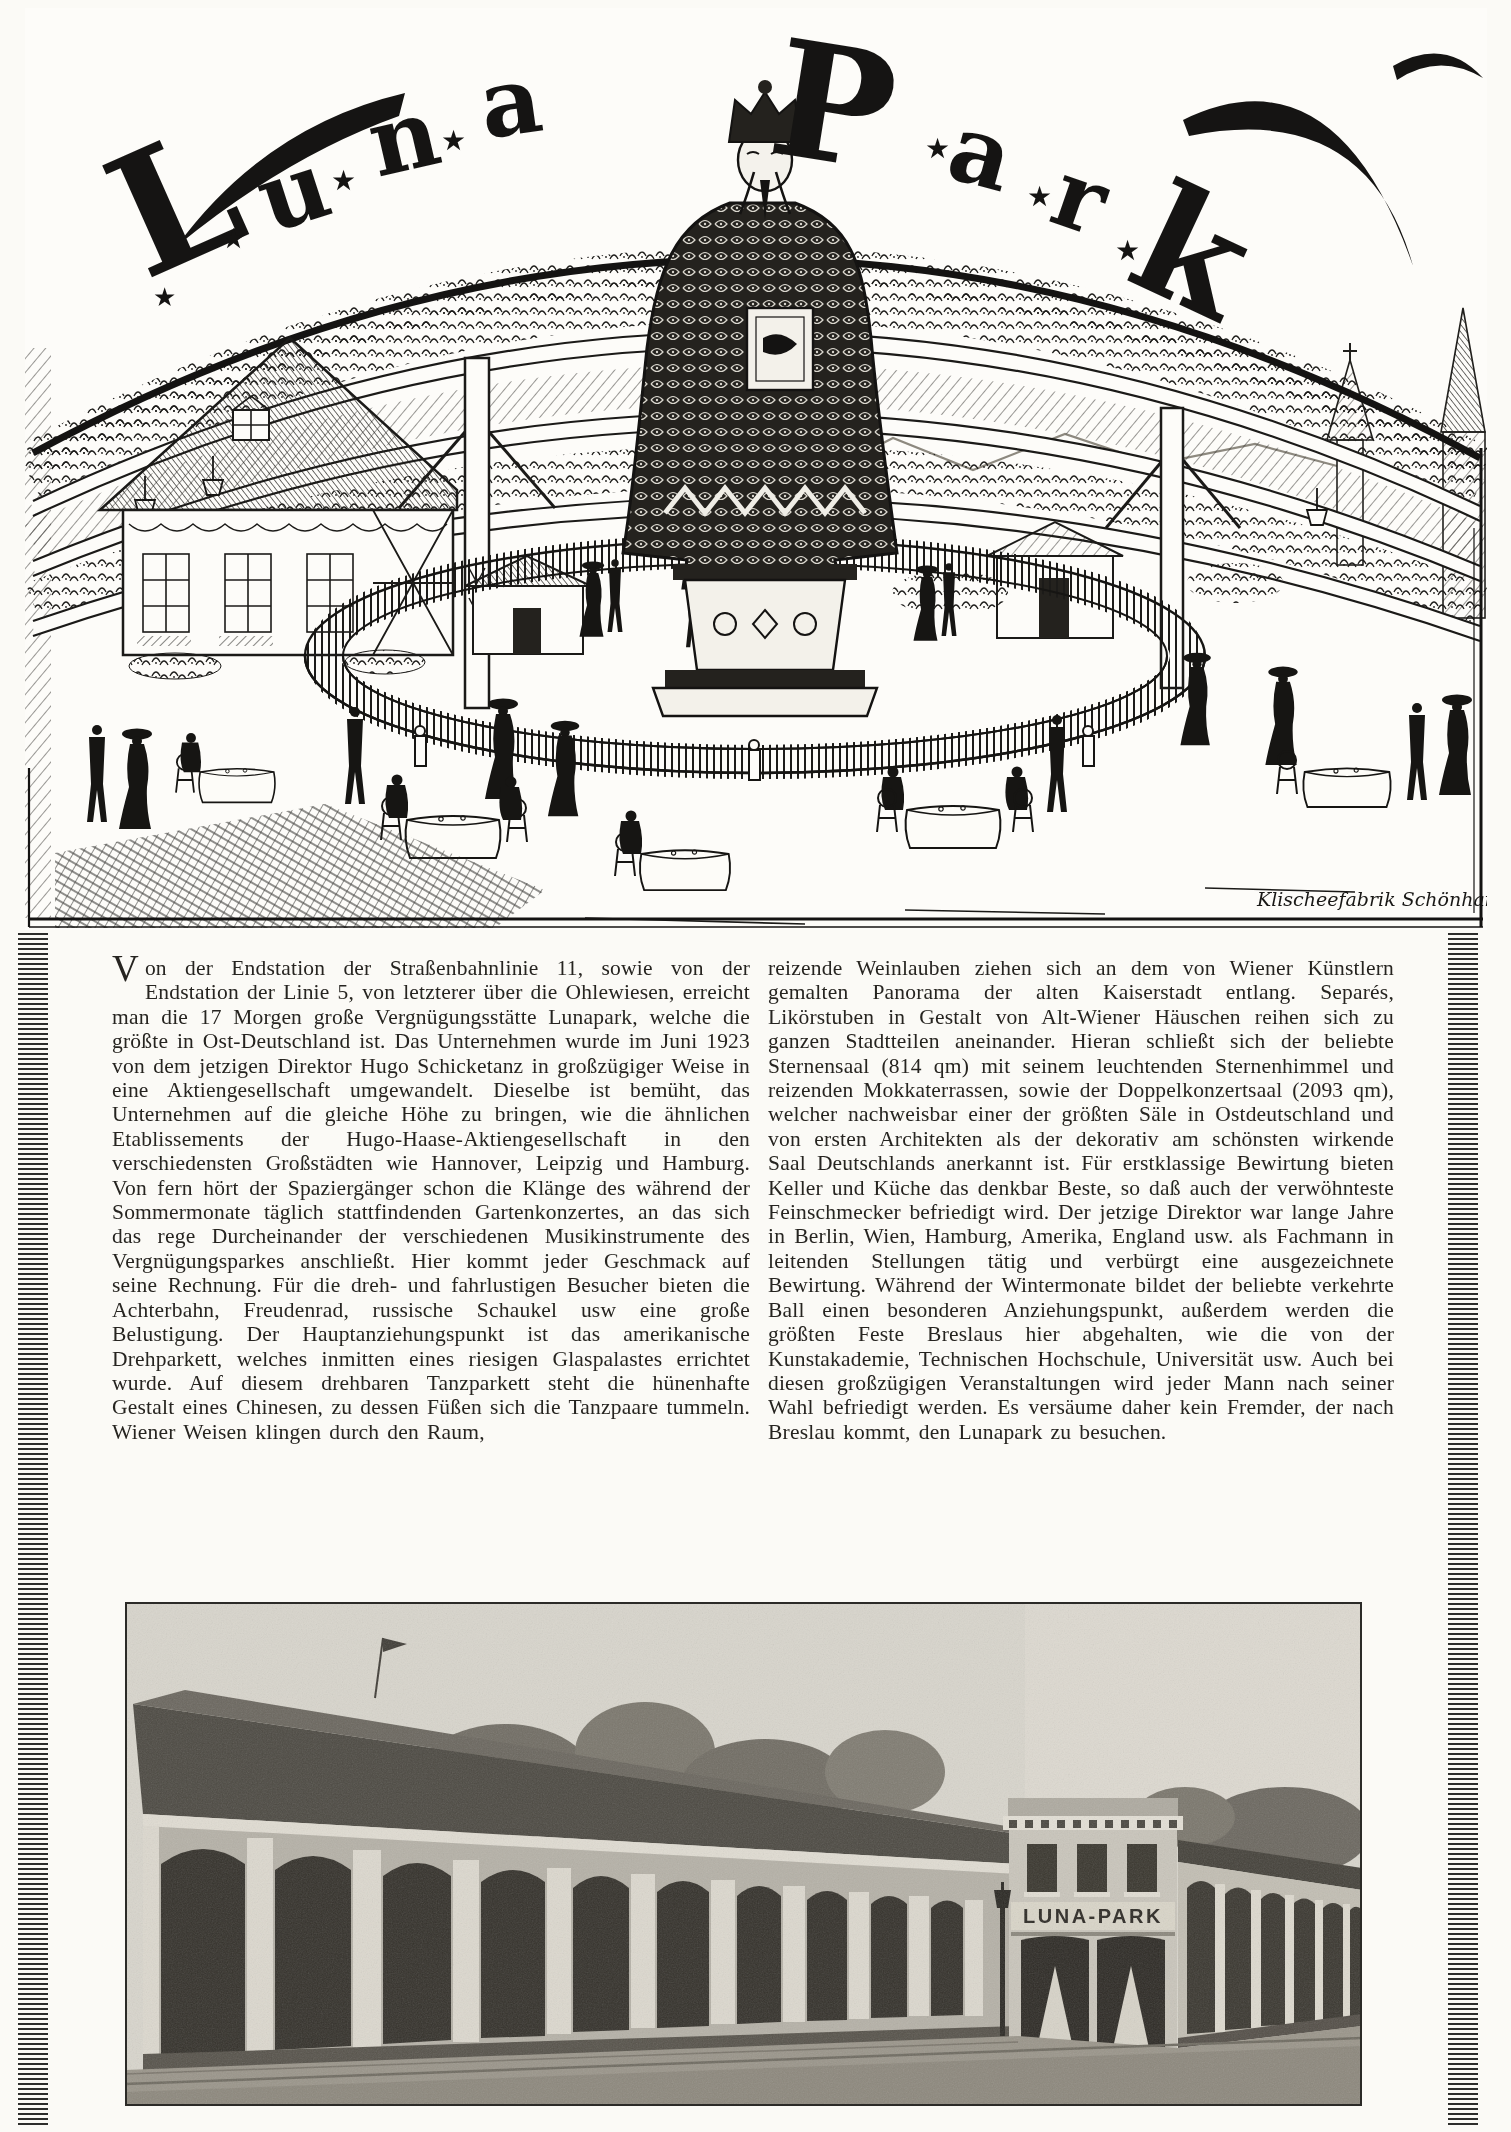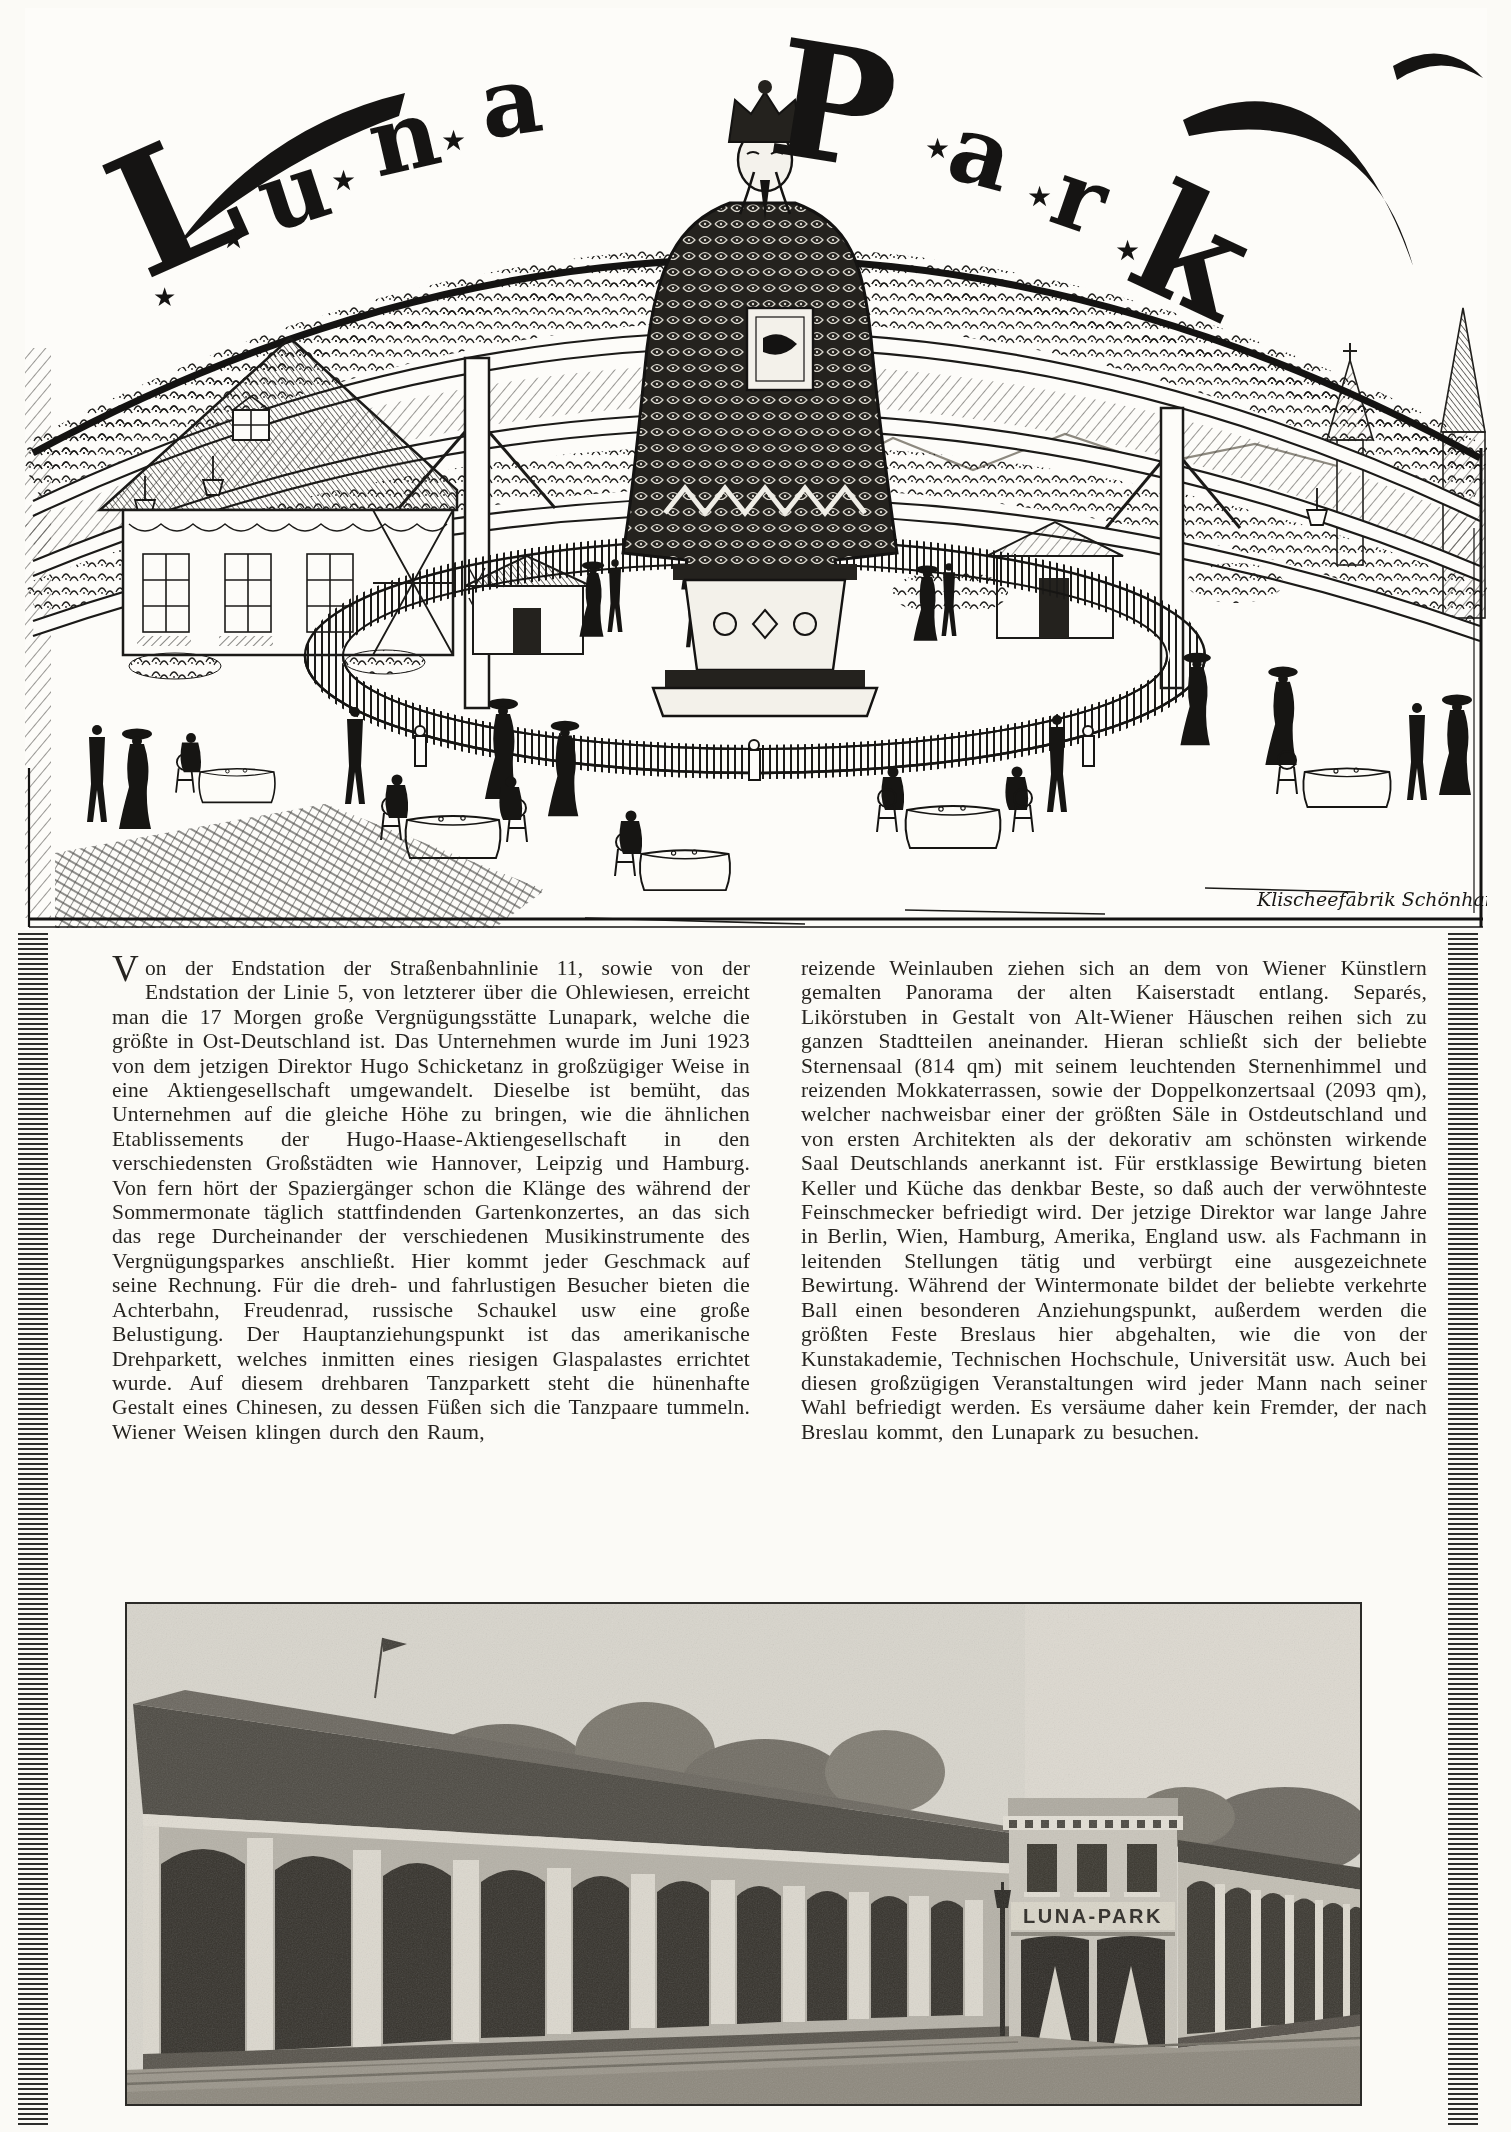--- a/index.html
+++ b/index.html
@@ -16,21 +16,21 @@
   }
   .rail.left{left:18px;}
   .rail.right{left:1448px;}
   
   .col{
     position:absolute;top:956px;height:622px;overflow:hidden;
     font-size:21.5px;line-height:24.4px;text-align:justify;
     letter-spacing:0.2px;word-spacing:2.5px;color:#262420;
   }
   .col.left{left:112px;width:638px;}
-  .col.right{left:768px;width:626px;margin-left:33px;}
+  .col.right{left:768px;width:626px;}
   .dropcap{
     float:left;font-size:37px;line-height:26px;padding:0 6px 0 0;
     font-weight:normal;
   }
   svg text{user-select:none;}
   .blkletter{font-family:"DejaVu Serif",serif;font-weight:bold;fill:#151413;}
   .star{font-family:"DejaVu Sans",sans-serif;fill:#151413;}
 </style>
 </head>
 <body>

